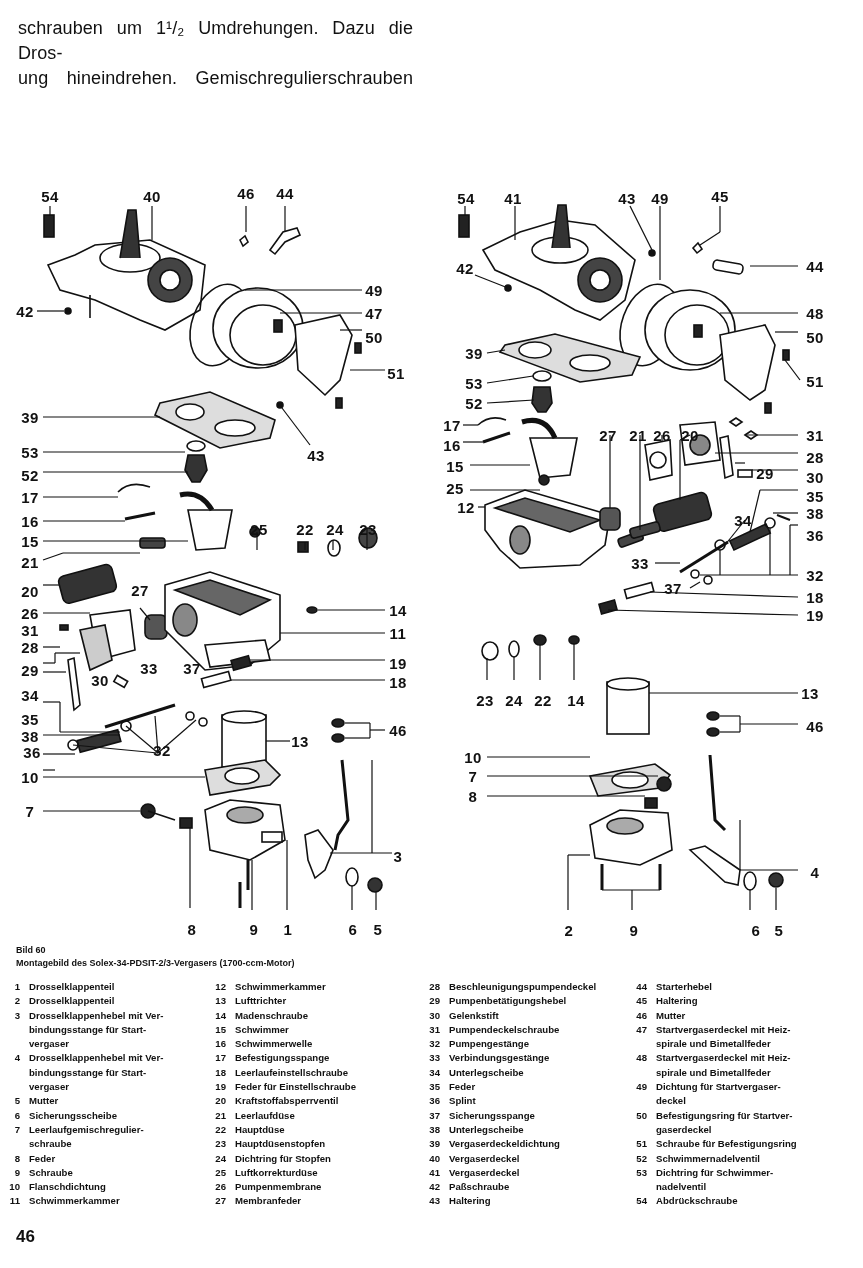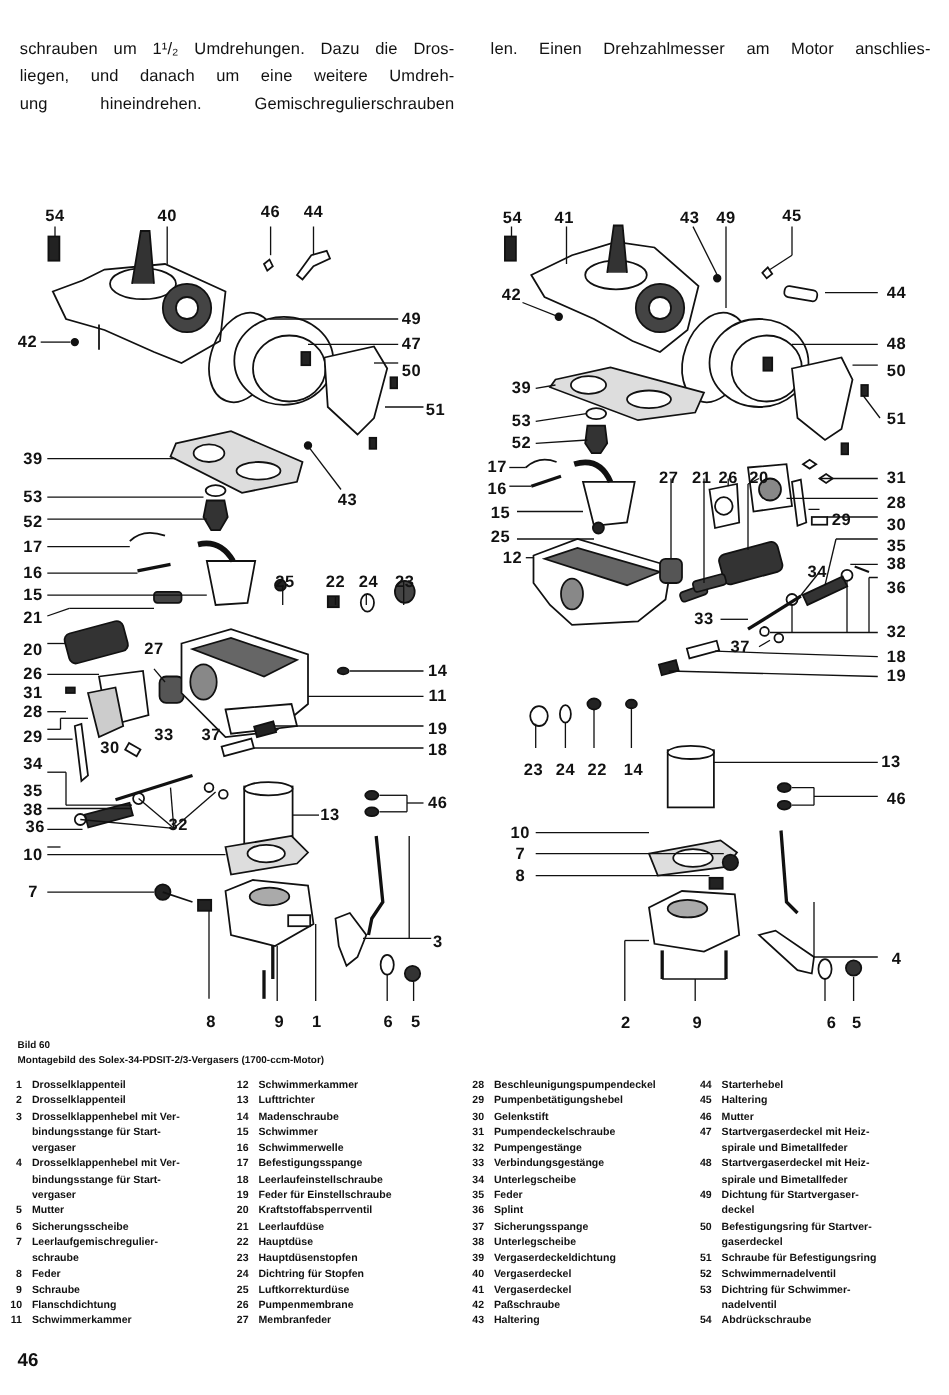--- a/index.html
+++ b/index.html
@@ -1,17 +1,17 @@
 <!DOCTYPE html>
 <html><head>
 <meta charset="utf-8">
 <style>
   html, body { margin: 0; padding: 0; background: #ffffff; }
   body { width: 863px; height: 1268px; position: relative; overflow: hidden; color: #111; font-family: "Liberation Sans", sans-serif; }
-  .col-text { position: absolute; top: 32px; font-size: 15px; line-height: 25px; text-align: justify; text-align-last: justify; width: 395px; letter-spacing: 0.1px; }
+  .col-text { position: absolute; top: 16px; font-size: 18px; line-height: 25px; text-align: justify; text-align-last: justify; width: 395px; letter-spacing: 0.1px; }
   .col-text.left { left: 18px; }
   .col-text.right { left: 446px; width: 400px; }
   .col-text p { margin: 0; }
   .diagram { position: absolute; top: 170px; left: 0; width: 863px; height: 770px; }
   .diagram svg { position: absolute; left: 0; top: 0; }
   .callout { position: absolute; font-family: "Liberation Sans", sans-serif; font-weight: bold; font-size: 15px; line-height: 15px; letter-spacing: 0.5px; color: #111; white-space: nowrap; transform: translate(-50%, -50%); }
   .caption { position: absolute; left: 16px; top: 944px; font-weight: bold; font-size: 9px; line-height: 13px; }
   .caption .bild { display: block; }
   .legend { position: absolute; top: 980px; font-size: 9.6px; line-height: 14.3px; font-weight: bold; }
   .legend .row { display: flex; }
@@ -21,25 +21,23 @@
   .leg2 { left: 206px; width: 200px; }
   .leg3 { left: 420px; width: 210px; }
   .leg4 { left: 627px; width: 220px; }
   .page-number { position: absolute; left: 16px; top: 1227px; font-size: 17px; font-weight: bold; }
 </style>
 </head>
 <body>
 
 <div class="col-text left">
   <p>schrauben um 1¹/₂ Umdrehungen. Dazu die Dros-</p>
-  <p>liegen, und danach um eine weitere Umdreh-</p>
   <p>ung hineindrehen. Gemischregulierschrauben</p>
 </div>
 <div class="col-text right">
-  <p>len. Einen Drehzahlmesser am Motor anschlies-</p>
 </div>
 
 <div class="diagram">
   <svg width="863" height="770" viewBox="0 0 863 770" fill="none" stroke="#111" stroke-width="1.6">
 
     <g>
 
       <rect x="44" y="45" width="10" height="22" fill="#222"></rect>
 
       <path d="M48 95 L75 85 L95 75 L150 70 L205 95 L200 140 L165 160 L140 150 L95 130 L60 120 Z" fill="#fff"></path>

